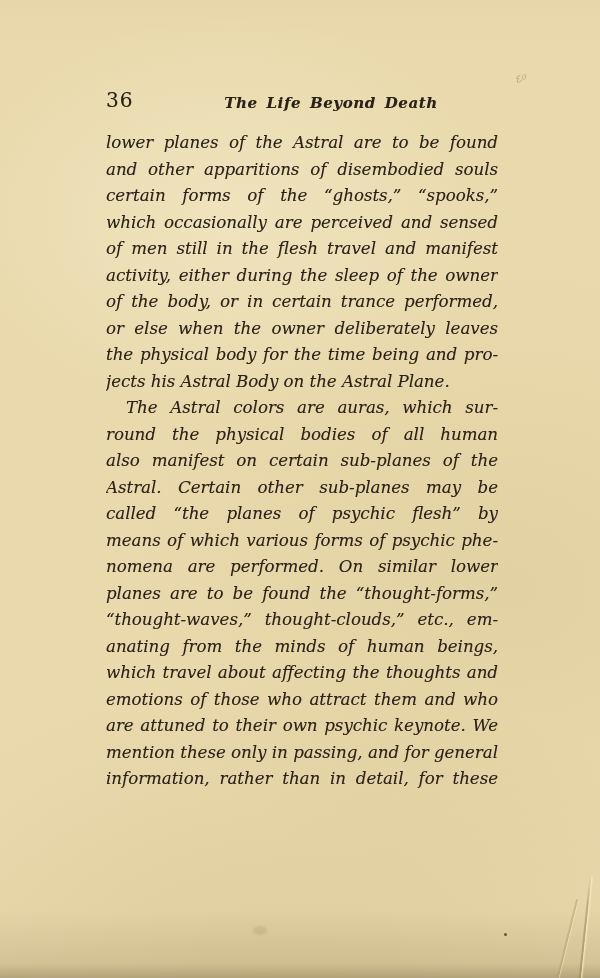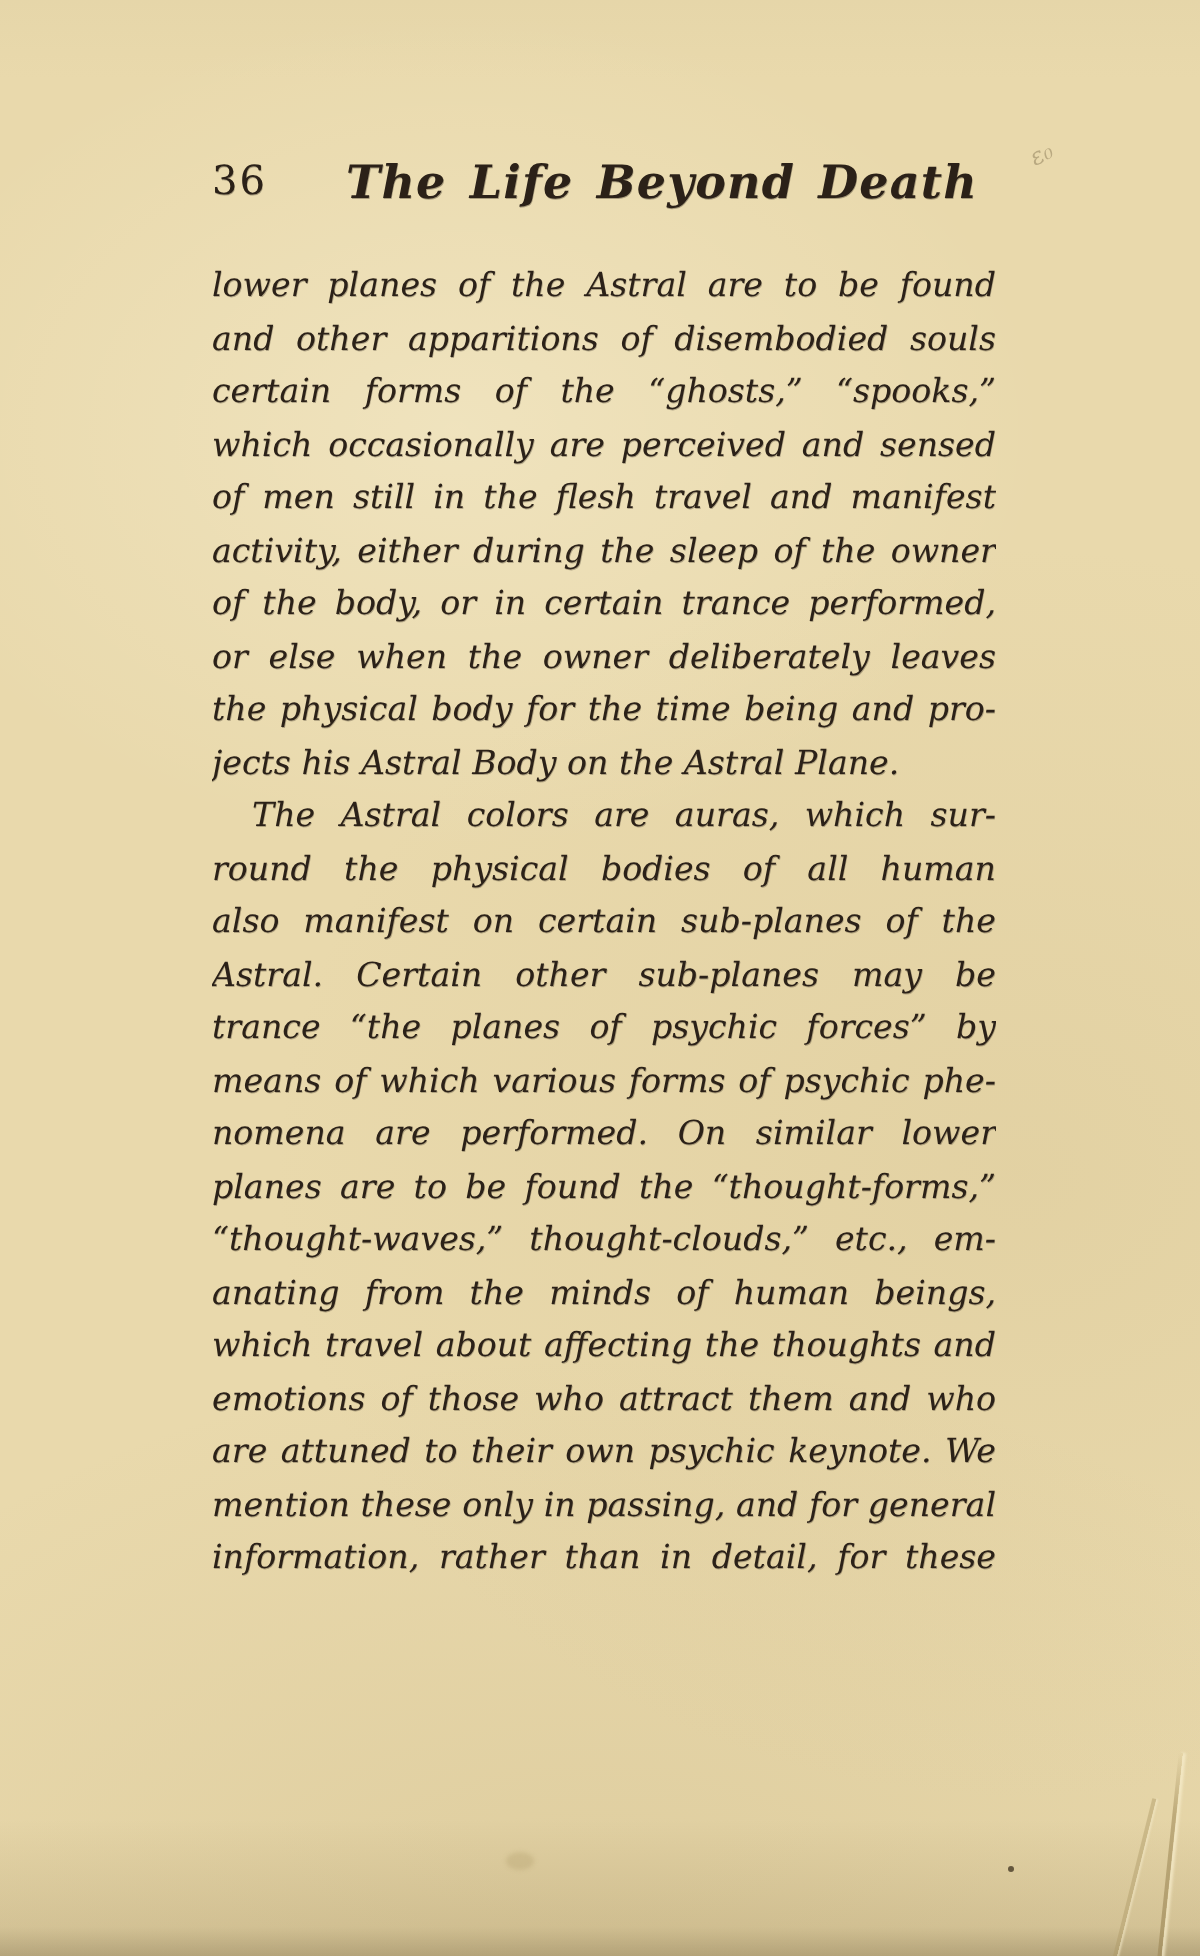--- a/index.html
+++ b/index.html
@@ -19,39 +19,39 @@
     background-color: #e9d9ac;
     background-image:
       radial-gradient(ellipse 420px 300px at 38% 22%, rgba(255,250,230,0.30), rgba(255,250,230,0) 70%),
       radial-gradient(ellipse 500px 420px at 85% 60%, rgba(196,174,120,0.18), rgba(196,174,120,0) 75%),
       radial-gradient(ellipse 700px 500px at 50% 105%, rgba(170,148,95,0.20), rgba(170,148,95,0) 70%),
       linear-gradient(to bottom, rgba(220,205,160,0.25) 0%, rgba(220,205,160,0) 4%, rgba(120,100,60,0) 93%, rgba(120,100,60,0.16) 98.5%, rgba(85,70,40,0.35) 100%);
   }
   .header {
     position: absolute;
     left: 106px;
-    top: 78px;
+    top: 88px;
     width: 392px;
     display: flex;
-    align-items: flex-start;
+    align-items: flex-end;
     color: #2b2118;
     gap: 16px;
   }
   .page-num {
     width: 42px;
     font-size: 20px;
     letter-spacing: 1px;
     text-shadow: 0.3px 0.3px 0 rgba(43,33,24,0.35);
   }
   .running-title {
     flex: 1;
     text-align: center;
     font-style: italic;
     font-weight: bold;
-    font-size: 23px;
+    font-size: 15px;
     letter-spacing: 0.6px;
     word-spacing: 3px;
     text-shadow: 0.3px 0.3px 0 rgba(43,33,24,0.35);
   }
   .page-body {
     position: absolute;
     left: 106px;
     top: 130px;
     width: 392px;
     color: #2b2118;
@@ -147,21 +147,21 @@
         <div class="tline">of the body, or in certain trance performed,</div>
         <div class="tline">or else when the owner deliberately leaves</div>
         <div class="tline">the physical body for the time being and pro-</div>
         <div class="tline last">jects his Astral Body on the Astral Plane.</div>
       </div>
       <div class="paragraph">
         <div class="tline indent">The Astral colors are auras, which sur-</div>
         <div class="tline">round the physical bodies of all human beings,</div>
         <div class="tline">also manifest on certain sub-planes of the</div>
         <div class="tline">Astral.  Certain other sub-planes may be</div>
-        <div class="tline">trance “the planes of psychic forces” by</div>
+        <div class="tline">called “the planes of psychic flesh” by</div>
         <div class="tline">means of which various forms of psychic phe-</div>
         <div class="tline">nomena are performed. On similar lower</div>
         <div class="tline">planes are to be found the “thought-forms,”</div>
         <div class="tline">“thought-waves,” thought-clouds,” etc., em-</div>
         <div class="tline">anating from the minds of human beings,</div>
         <div class="tline">which travel about affecting the thoughts and</div>
         <div class="tline">emotions of those who attract them and who</div>
         <div class="tline">are attuned to their own psychic keynote.  We</div>
         <div class="tline">mention these only in passing, and for general</div>
         <div class="tline">information, rather than in detail, for these</div>

